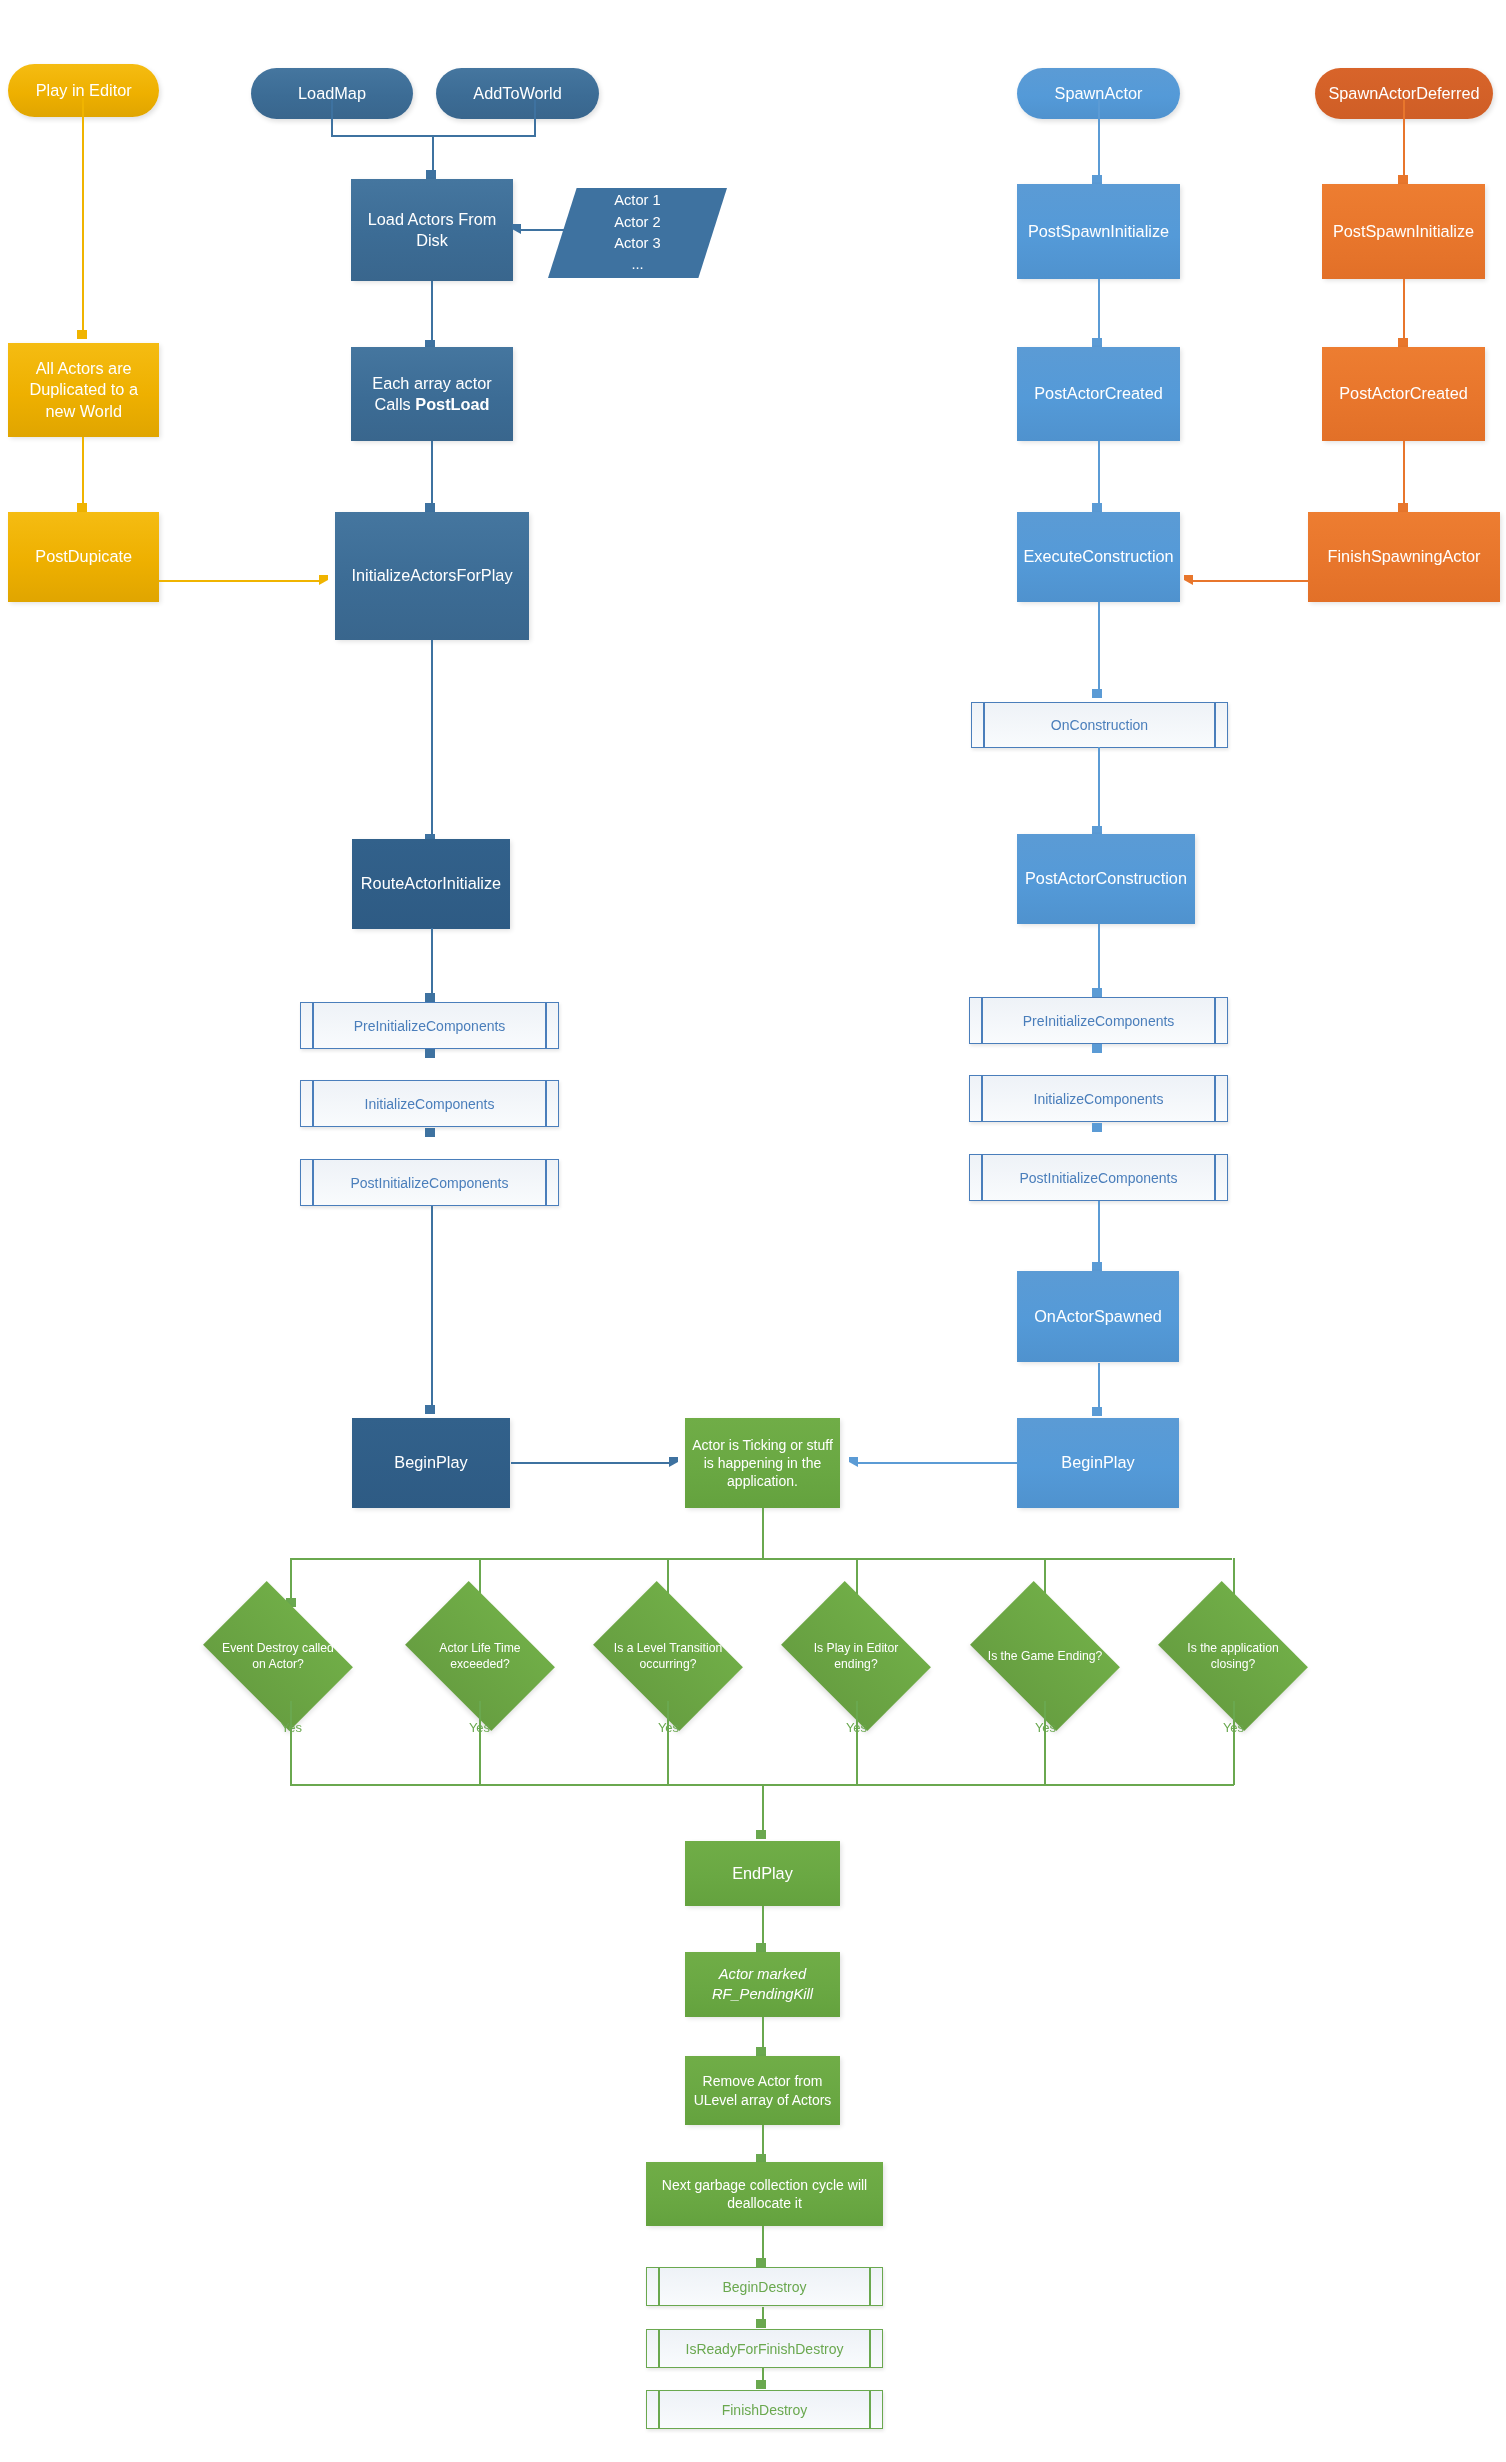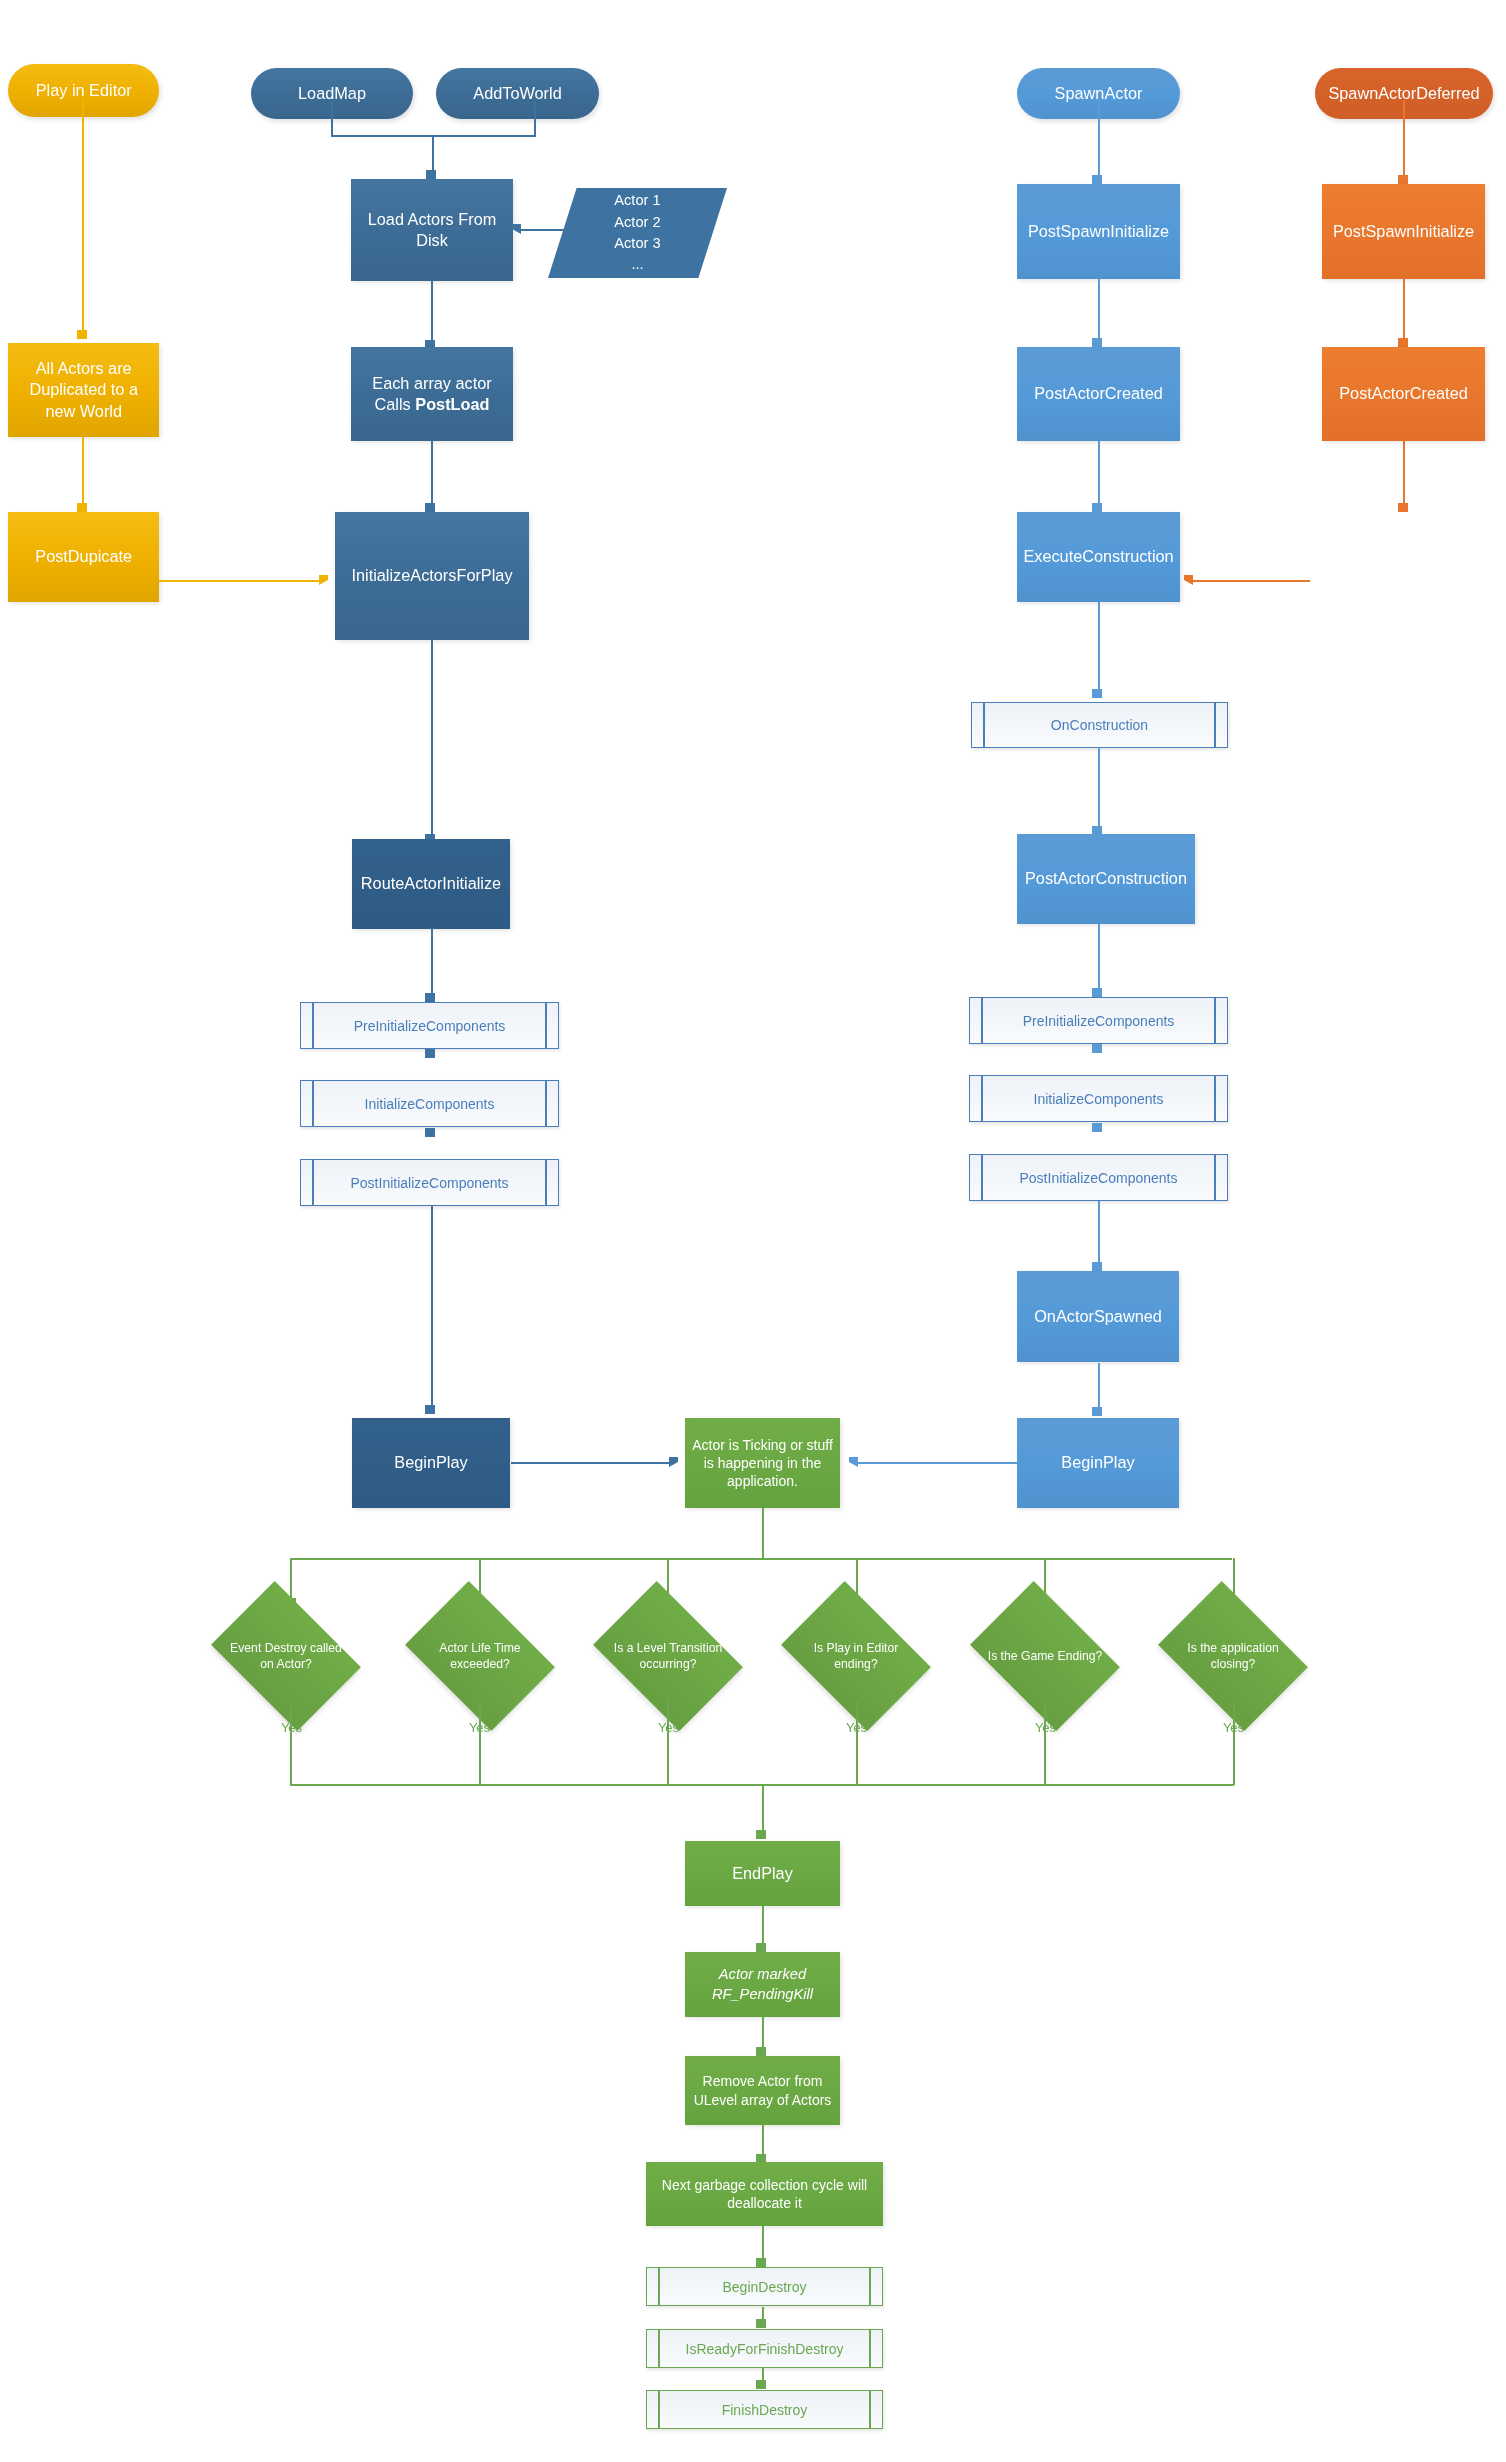--- a/index.html
+++ b/index.html
@@ -239,20 +239,23 @@
   </div>
 
   <div class="node c-darkblue" style="left:335px;top:512px;width:194px;height:128px;">
     <span class="lbl">InitializeActorsForPlay</span>
   </div>
 
   <div class="node c-ltblue" style="left:1017px;top:512px;width:163px;height:90px;">
     <span class="lbl">ExecuteConstruction</span>
   </div>
 
+  <div class="node c-orange" style="left:1308px;top:512px;width:192px;height:90px;">
+    <span class="lbl">FinishSpawningActor</span>
+  </div>
 
   <div class="ln hl b-yellow" style="left:159px;top:580px;width:161px;"></div>
   <div class="arr arr-r a-yellow" style="left:319px;top:575px;"></div>
 
   <div class="ln hl b-orange" style="left:1193px;top:580px;width:117px;"></div>
   <div class="arr arr-l a-orange" style="left:1184px;top:575px;"></div>
 
   <div class="ln vl b-ltblue" style="left:1098px;top:602px;height:90px;"></div>
   <div class="arr arr-d a-ltblue" style="left:1092px;top:689px;"></div>
 
@@ -354,21 +357,21 @@
 
   <div class="ln vl b-green" style="left:856px;top:1558px;height:42px;"></div>
   <div class="arr arr-d a-green" style="left:851px;top:1598px;"></div>
 
   <div class="ln vl b-green" style="left:1044px;top:1558px;height:42px;"></div>
   <div class="arr arr-d a-green" style="left:1039px;top:1598px;"></div>
 
   <div class="ln vl b-green" style="left:1233px;top:1558px;height:42px;"></div>
   <div class="arr arr-d a-green" style="left:1228px;top:1598px;"></div>
 
-  <div class="diamond" style="left:225px;top:1611px;width:122px;height:90px;">
+  <div class="diamond" style="left:217px;top:1611px;width:122px;height:90px;">
     <div class="dshape"></div>
     <div class="dtext">Event Destroy called on Actor?</div>
   </div>
   <div class="diamond" style="left:419px;top:1611px;width:122px;height:90px;">
     <div class="dshape"></div>
     <div class="dtext">Actor Life Time exceeded?</div>
   </div>
   <div class="diamond" style="left:607px;top:1611px;width:122px;height:90px;">
     <div class="dshape"></div>
     <div class="dtext">Is a Level Transition occurring?</div>

